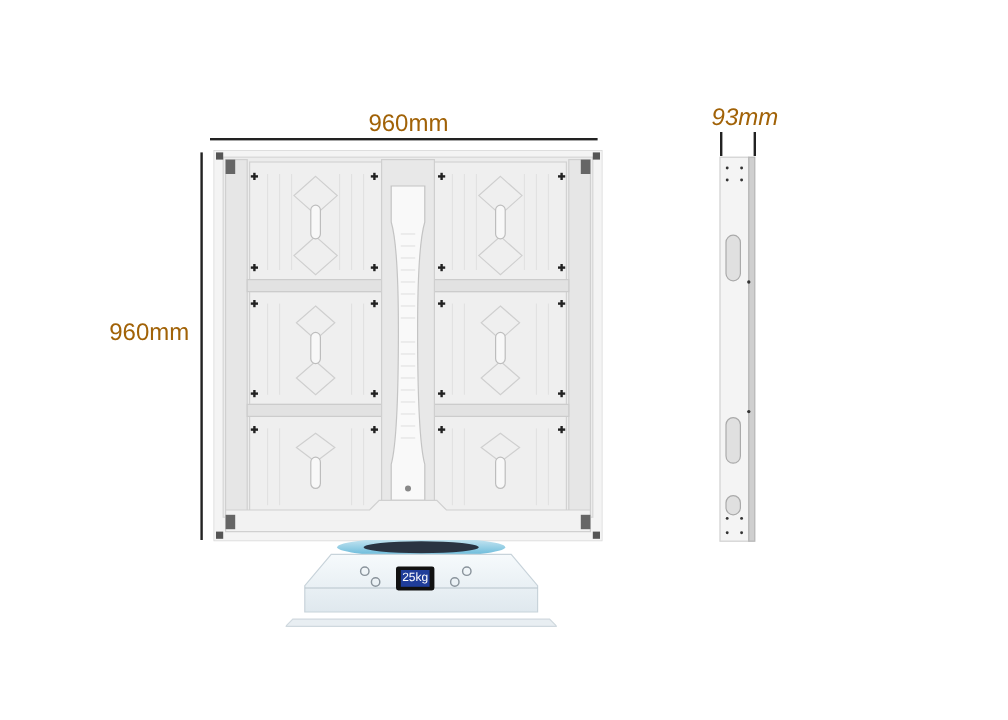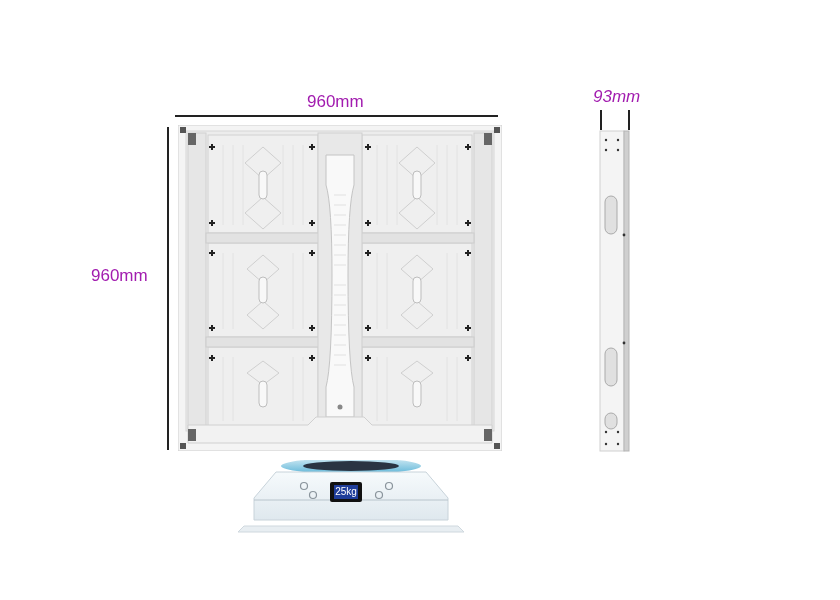--- a/index.html
+++ b/index.html
@@ -1,17 +1,17 @@
 <!DOCTYPE html>
 <html><head>
 <meta charset="utf-8">
 <style>
   html,body{margin:0;padding:0;background:#ffffff;}
   body{width:840px;height:600px;position:relative;overflow:hidden;font-family:"Liberation Sans",sans-serif;}
-  .dim-label{position:absolute;font-size:17px;color:#a21caf;font-family:"Liberation Sans",sans-serif;}
+  .dim-label{position:absolute;font-size:20px;color:#a16207;font-family:"Liberation Sans",sans-serif;}
   .line{position:absolute;background:#222222;}
   .abs{position:absolute;}
 </style>
 </head>
 <body>
 
 <div class="dim-label" style="left:307px;top:92px;">960mm</div>
 <div class="line" style="left:175px;top:115px;width:323px;height:1.5px;"></div>
 
 <div class="dim-label" style="left:91px;top:266px;">960mm</div>
@@ -197,21 +197,21 @@
         <circle cx="19" cy="314" r="1.2"></circle>
       <circle cx="25" cy="105" r="1.4"></circle>
         <circle cx="25" cy="213" r="1.4"></circle>
     </g>
     <rect x="6" y="66" width="12" height="38" rx="6" fill="#e0e0e0" stroke="#aaa"></rect>
     <rect x="6" y="218" width="12" height="38" rx="6" fill="#e0e0e0" stroke="#aaa"></rect>
     <rect x="6" y="283" width="12" height="16" rx="6" fill="#e0e0e0" stroke="#aaa"></rect>
   </svg>
 </div>
 
-<div class="abs" style="left:238px;top:450px;width:226px;height:76px;margin-top:10px;">
+<div class="abs" style="left:238px;top:450px;width:226px;height:76px;">
   <svg width="226" height="76" viewBox="0 0 226 76" xmlns="http://www.w3.org/2000/svg">
     <defs>
       <linearGradient id="ringg" x1="0" y1="0" x2="0" y2="1">
         <stop offset="0" stop-color="#cfe9f3"></stop>
           <stop offset="1" stop-color="#5fb6d8"></stop>
       </linearGradient>
       <linearGradient id="bodyg" x1="0" y1="0" x2="0" y2="1">
         <stop offset="0" stop-color="#f6fafc"></stop>
           <stop offset="1" stop-color="#dfe8ee"></stop>
       </linearGradient>

